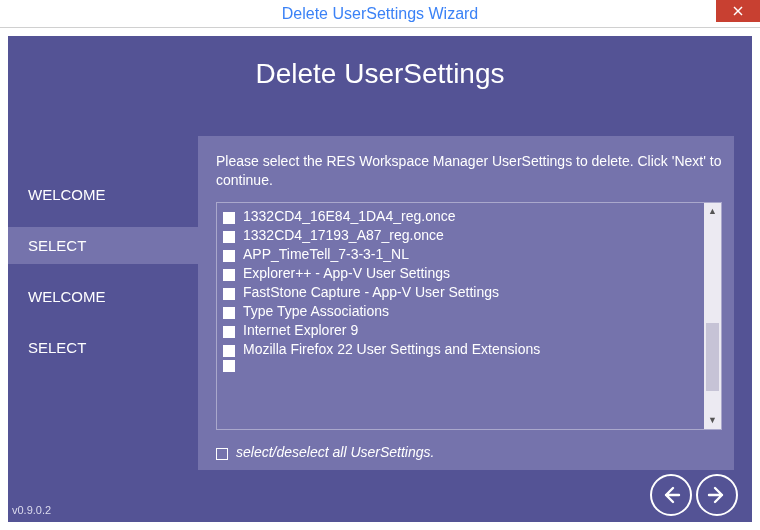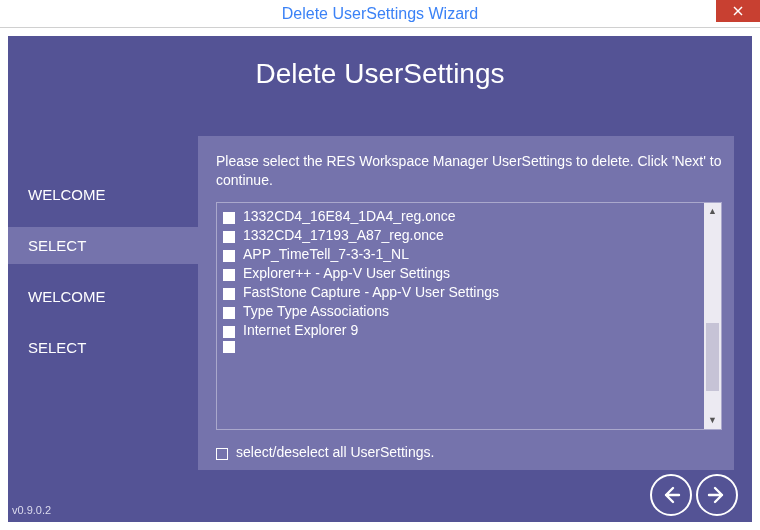--- a/index.html
+++ b/index.html
@@ -147,20 +147,21 @@
     height: 68px;
     background: #c6c3d6;
     cursor: pointer;
   }
   .select-all {
     margin-top: 14px;
     display: flex;
     align-items: flex-end;
     font-size: 14px;
     cursor: pointer;
+    font-style: italic;
   }
   .nav {
     position: absolute;
     right: 14px;
     bottom: 6px;
     display: flex;
     gap: 4px;
   }
   .nav-btn {
     width: 42px;
@@ -234,20 +235,24 @@
           <div class="list-item">
             <span class="cb"></span>
             <span>Type Type Associations</span>
           </div>
           <div class="list-item">
             <span class="cb"></span>
             <span>Internet Explorer 9</span>
           </div>
           <div class="list-item">
             <span class="cb"></span>
+            <span>Mozilla Firefox 22 User Settings and Extensions</span>
+          </div>
+          <div class="list-item">
+            <span class="cb"></span>
           </div>
         </div>
         <div class="scroll">
           <div class="scroll-arrow up">▲</div>
           <div class="scroll-thumb"></div>
           <div class="scroll-arrow down">▼</div>
         </div>
       </div>
 
       <div class="select-all">

